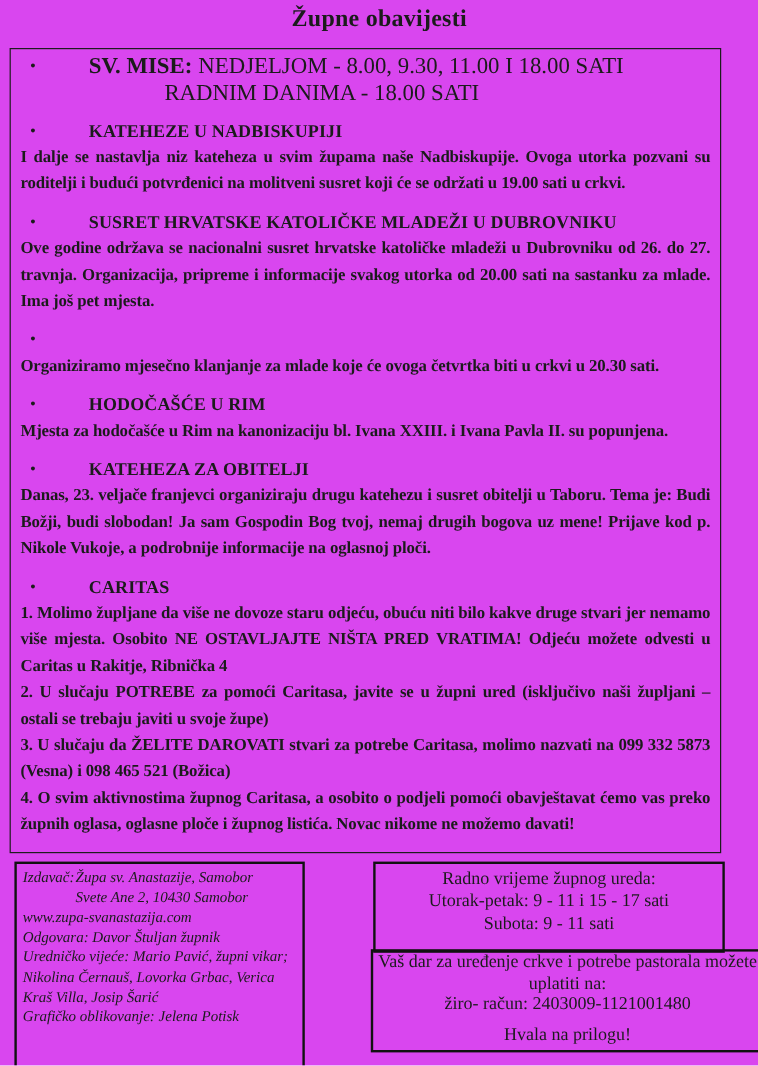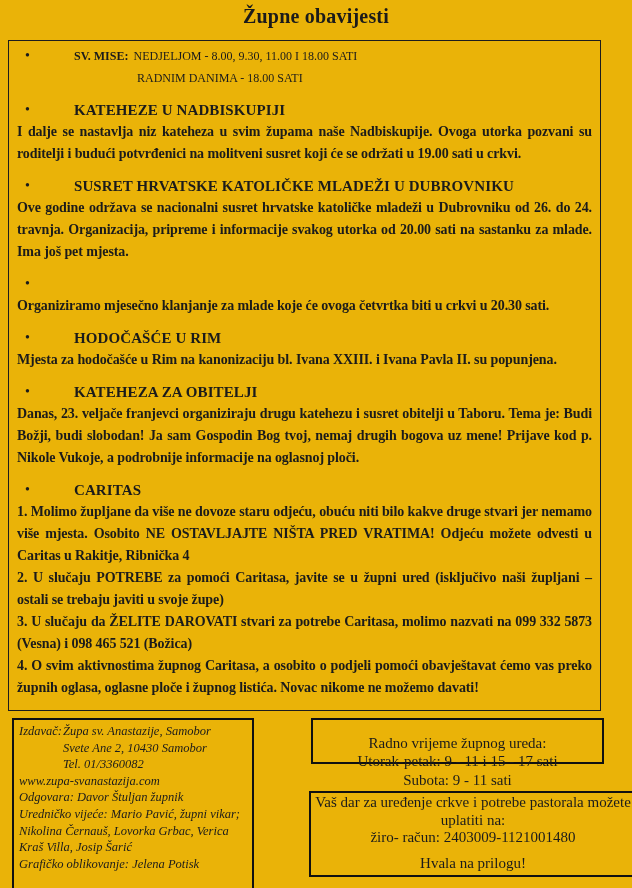--- a/index.html
+++ b/index.html
@@ -1,17 +1,17 @@
 <!DOCTYPE html>
 <html><head>
 <meta charset="utf-8">
 <style>
   html,body { margin:0; padding:0; background:#ffffff; }
   .page {
-    position:relative; width:632px; height:888px; background:#eab308;
+    position:relative; width:632px; height:888px; background:#d946ef;
     font-family:"Liberation Serif", serif; color:#1b1b1b; overflow:hidden;
   }
   .title {
     position:absolute; top:5px; left:0; width:100%; margin:0;
     text-align:center; font-size:20px; font-weight:bold; letter-spacing:0.2px;
   }
   .main-box {
     position:absolute; left:8px; top:40px; width:593px; height:671px;
     border:1.5px solid #1d1d1d; box-sizing:border-box;
     padding:4px 8px 0 8px; overflow:hidden;
@@ -20,38 +20,38 @@
   .head-row { display:flex; font-size:15px; line-height:22px; }
   .bullet {
     flex:0 0 57px; width:57px; padding-left:8px; box-sizing:border-box;
     font-weight:normal; font-size:14px;
   }
   .head-text { font-weight:bold; letter-spacing:0.1px; }
   .para {
     font-size:14px; line-height:22px; text-align:justify;
     letter-spacing:-0.1px; margin:0;font-weight:bold;
   }
-  .mise-lines { font-size:12px; line-height:22px; }
+  .mise-lines { font-size:19px; line-height:22px; }
   .mise-line1 .lbl { font-weight:bold; }
   .mise-line1 .txt { font-weight:normal; margin-left:5px; }
   .mise-line2 { padding-left:63px; }
 
   .imprint-box {
     position:absolute; left:12px; top:718px; width:242px; height:186px;
     border:2px solid #111; box-sizing:border-box; padding:3px 5px;
     font-style:italic; font-size:12.5px; line-height:16.6px;
   }
   .imprint-row1 { display:flex; }
   .imprint-row1 .lbl { flex:0 0 44px; }
   .imprint-indent { padding-left:44px; }
 
   .hours-box {
-    position:absolute; left:311px; top:718px; width:293px; height:46px;
+    position:absolute; left:311px; top:718px; width:293px; height:76px;
     border:2.5px solid #111; box-sizing:border-box;
-    text-align:center; font-size:15px; line-height:18.3px; padding-top:14px;
+    text-align:center; font-size:15px; line-height:18.3px; padding-top:4px;
   }
   .donation-box {
     position:absolute; left:309px; top:791px; width:328px; height:86px;
     border:2.5px solid #111; box-sizing:border-box;
     text-align:center; font-size:15px; line-height:17.5px; padding-top:1px;
   }
   .donation-thanks { margin-top:8px; }
 </style>
 </head>
 <body>
@@ -80,21 +80,21 @@
         <span class="head-text">KATEHEZE U NADBISKUPIJI</span>
       </div>
       <p class="para">I dalje se nastavlja niz kateheza u svim župama naše Nadbiskupije. Ovoga utorka pozvani su roditelji i budući potvrđenici na molitveni susret koji će se održati u 19.00 sati u crkvi.</p>
     </div>
 
     <div class="section">
       <div class="head-row">
         <span class="bullet">•</span>
         <span class="head-text">SUSRET HRVATSKE KATOLIČKE MLADEŽI U DUBROVNIKU</span>
       </div>
-      <p class="para">Ove godine održava se nacionalni susret hrvatske katoličke mladeži u Dubrovniku od 26. do 24. travnja. Organizacija, pripreme i informacije svakog utorka od 20.00 sati na sastanku za mlade. Ima još pet mjesta.</p>
+      <p class="para">Ove godine održava se nacionalni susret hrvatske katoličke mladeži u Dubrovniku od 26. do 27. travnja. Organizacija, pripreme i informacije svakog utorka od 20.00 sati na sastanku za mlade. Ima još pet mjesta.</p>
     </div>
 
     <div class="section">
       <div class="head-row">
         <span class="bullet">•</span>
       </div>
       <p class="para">Organiziramo mjesečno klanjanje za mlade koje će ovoga četvrtka biti u crkvi u 20.30 sati.</p>
     </div>
 
     <div class="section">
@@ -125,21 +125,20 @@
     </div>
 
   </div>
 
   <div class="imprint-box">
     <div class="imprint-row1">
       <span class="lbl">Izdavač:</span>
       <span>Župa sv. Anastazije, Samobor</span>
     </div>
     <div class="imprint-indent">Svete Ane 2, 10430 Samobor</div>
-    <div class="imprint-indent">Tel. 01/3360082</div>
     <div>www.zupa-svanastazija.com</div>
     <div>Odgovara: Davor Štuljan župnik</div>
     <div>Uredničko vijeće: Mario Pavić, župni vikar; Nikolina Černauš, Lovorka Grbac, Verica Kraš Villa, Josip Šarić</div>
     <div>Grafičko oblikovanje: Jelena Potisk</div>
   </div>
 
   <div class="hours-box">
     <div>Radno vrijeme župnog ureda:</div>
     <div>Utorak-petak: 9 - 11 i 15 - 17 sati</div>
     <div>Subota:  9 - 11 sati</div>

